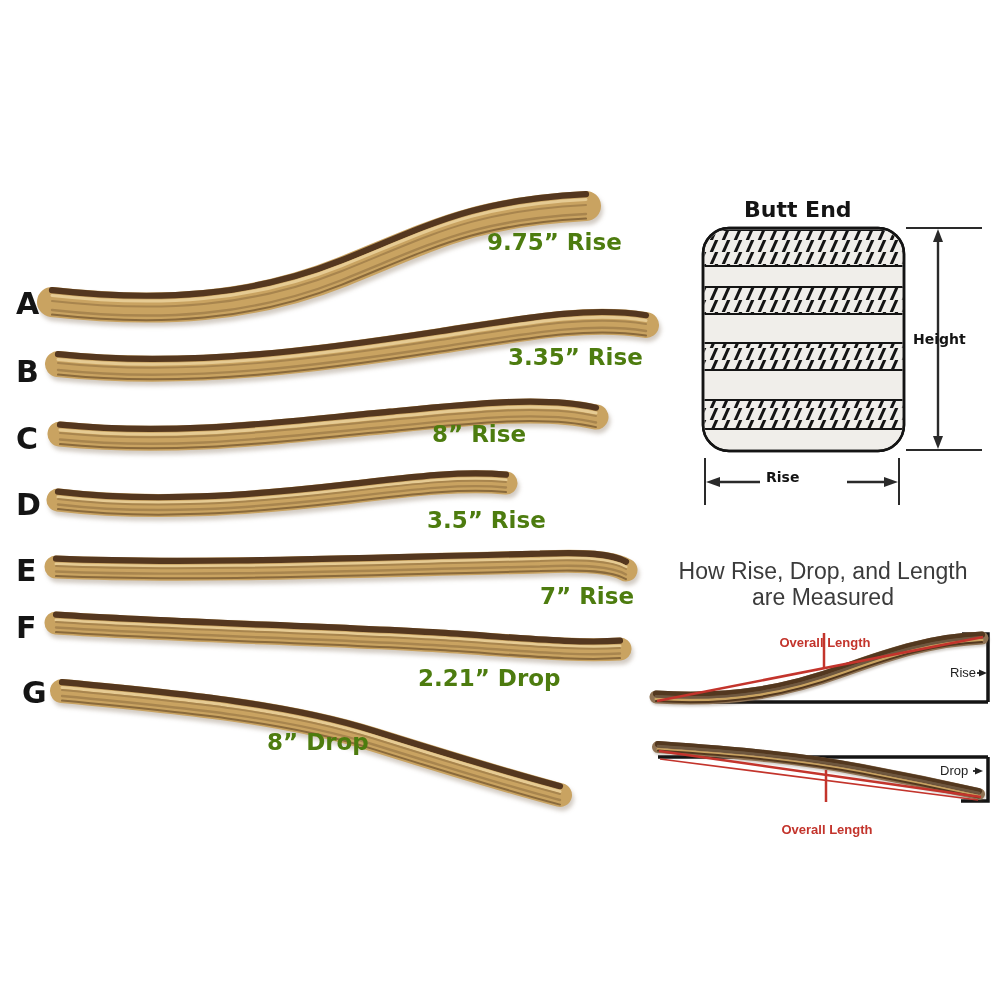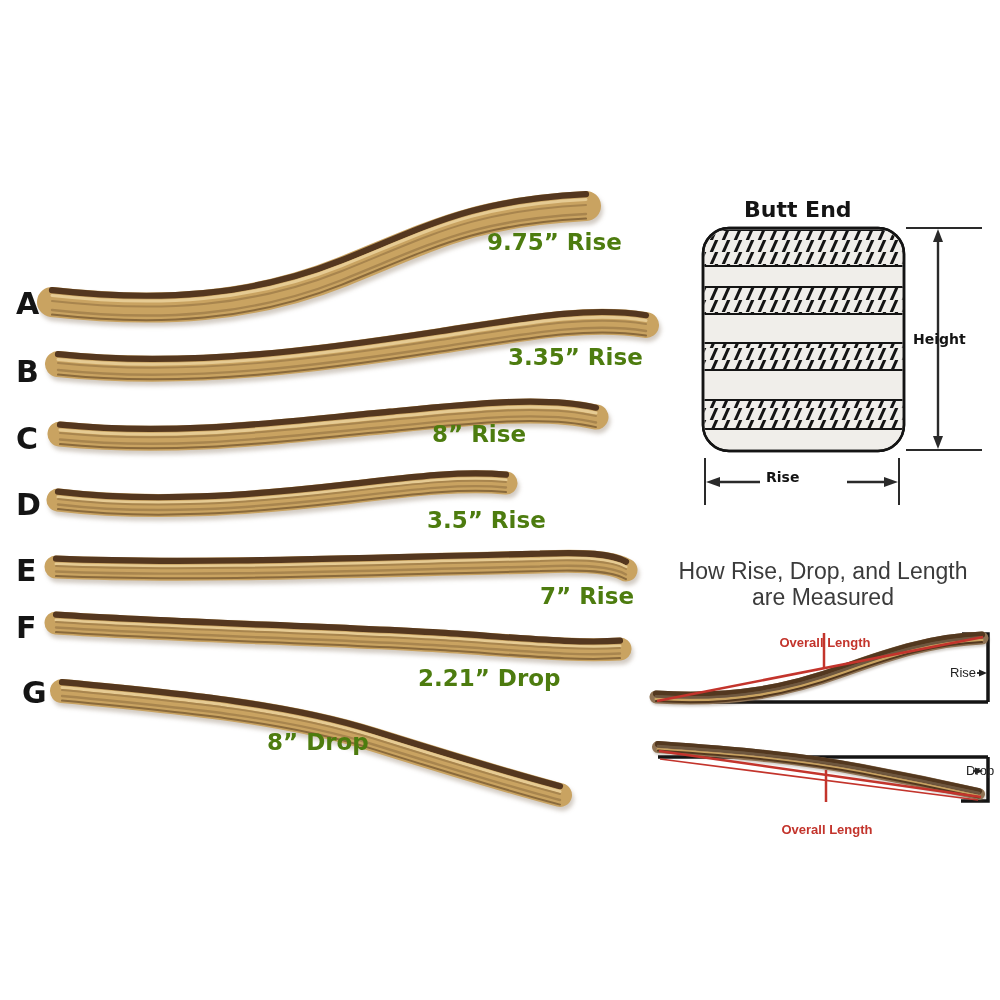--- a/index.html
+++ b/index.html
@@ -170,16 +170,16 @@
   <div class="lbl butt-title" style="left:744px;top:197px">Butt End</div>
   <div class="lbl dimlbl" style="left:913px;top:331px">Height</div>
   <div class="lbl dimlbl" style="left:766px;top:469px">Rise</div>
 
   <div class="lbl guide-title" style="left:643px;top:558px">
     <span>How Rise, Drop, and Length</span><br>
     <span>are Measured</span>
   </div>
   <div class="lbl red-small" style="left:770px;top:617px">Overall Length</div>
   <div class="lbl blk-small" style="left:950px;top:665px">Rise</div>
-  <div class="lbl blk-small" style="left:966px;top:763px">Drop</div>
+  <div class="lbl blk-small" style="left:940px;top:763px">Drop</div>
   <div class="lbl red-small" style="left:772px;top:804px">Overall Length</div>
 
 </div>
 
 </body></html>

